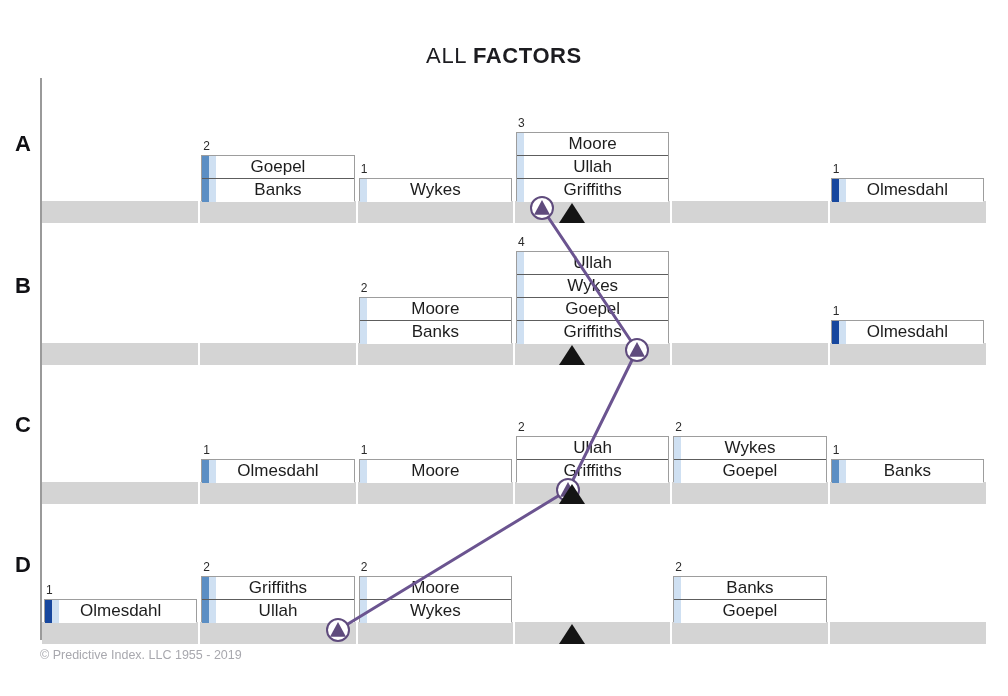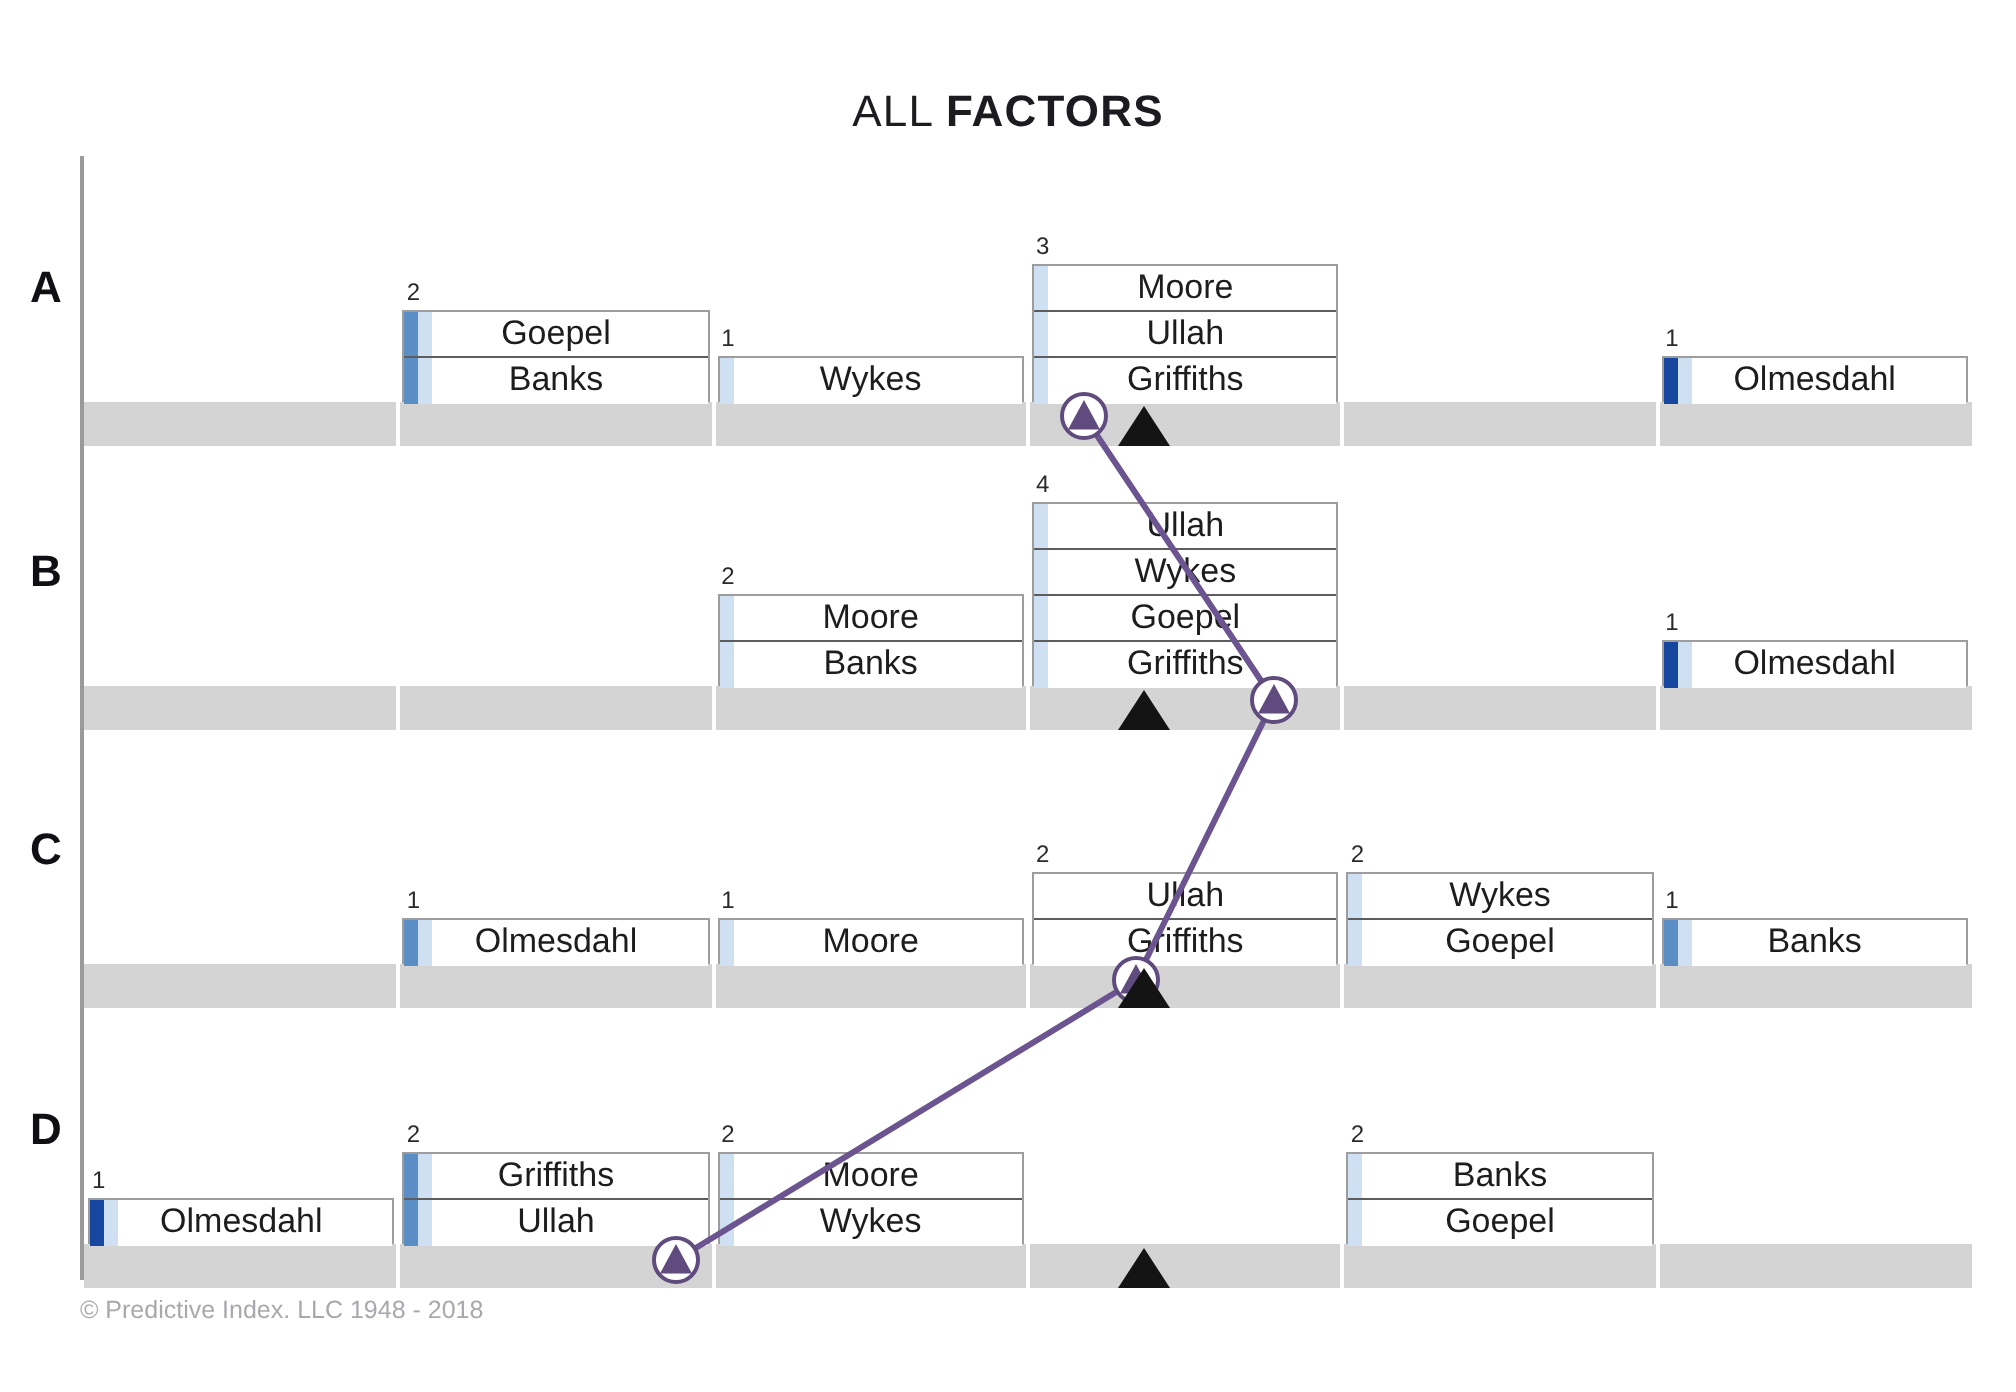--- a/index.html
+++ b/index.html
@@ -378,15 +378,15 @@
       </g>
     </svg>
 
   <div id="markers-host">
       <div class="mid-marker" style="left: 558.667px; top: 203px; border-bottom-color: rgb(20, 20, 20);"></div>
       <div class="mid-marker" style="left: 558.667px; top: 345px; border-bottom-color: rgb(20, 20, 20);"></div>
       <div class="mid-marker" style="left: 558.667px; top: 484px; border-bottom-color: rgb(20, 20, 20);"></div>
       <div class="mid-marker" style="left: 558.667px; top: 624px; border-bottom-color: rgb(20, 20, 20);"></div>
     </div>
 
-  <div class="footer">© Predictive Index. LLC 1948 - 2018</div>
+  <div class="footer">© Predictive Index. LLC 1955 - 2019</div>
 
 </div>
 
 </body></html>

